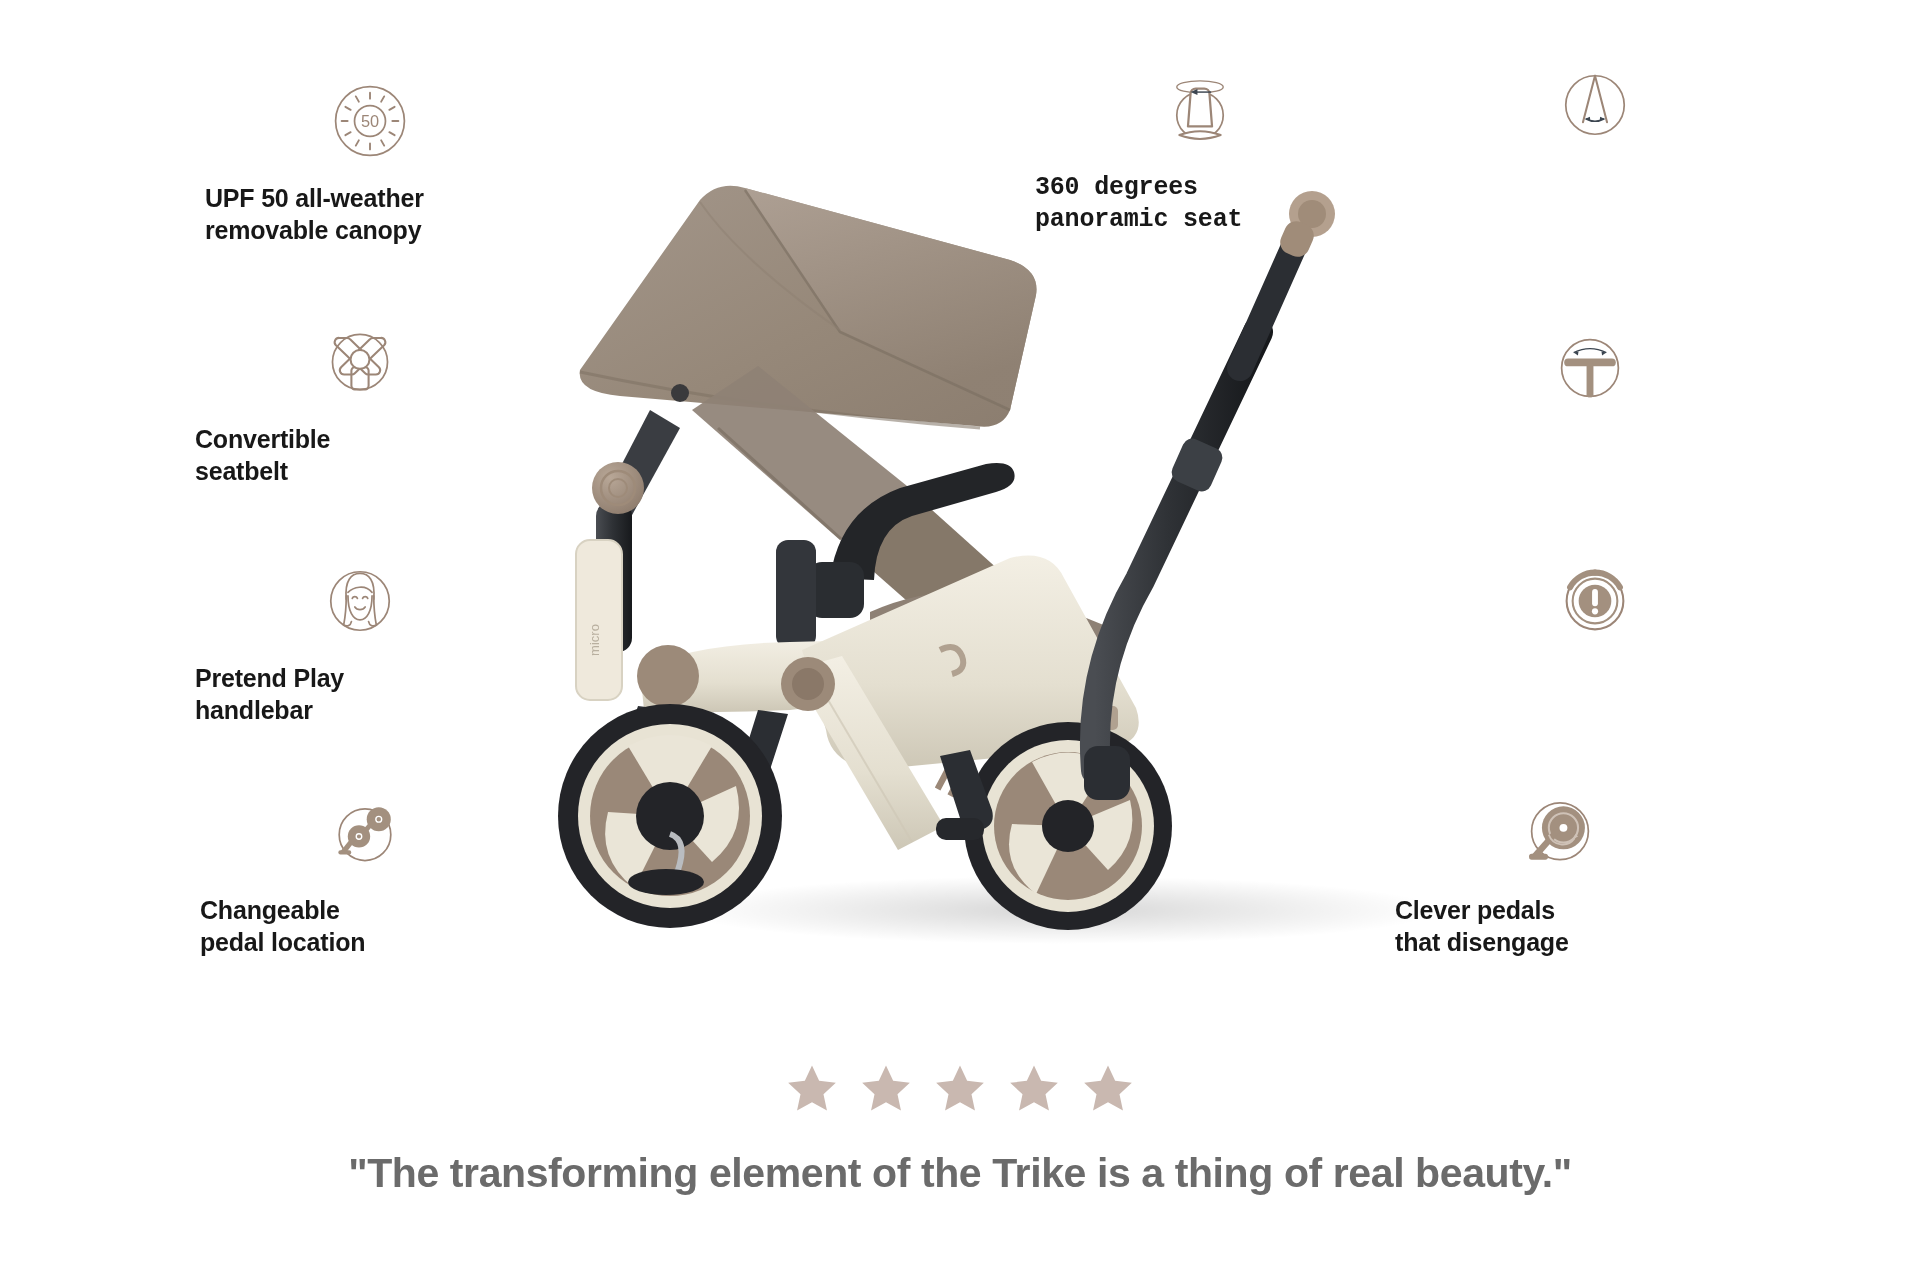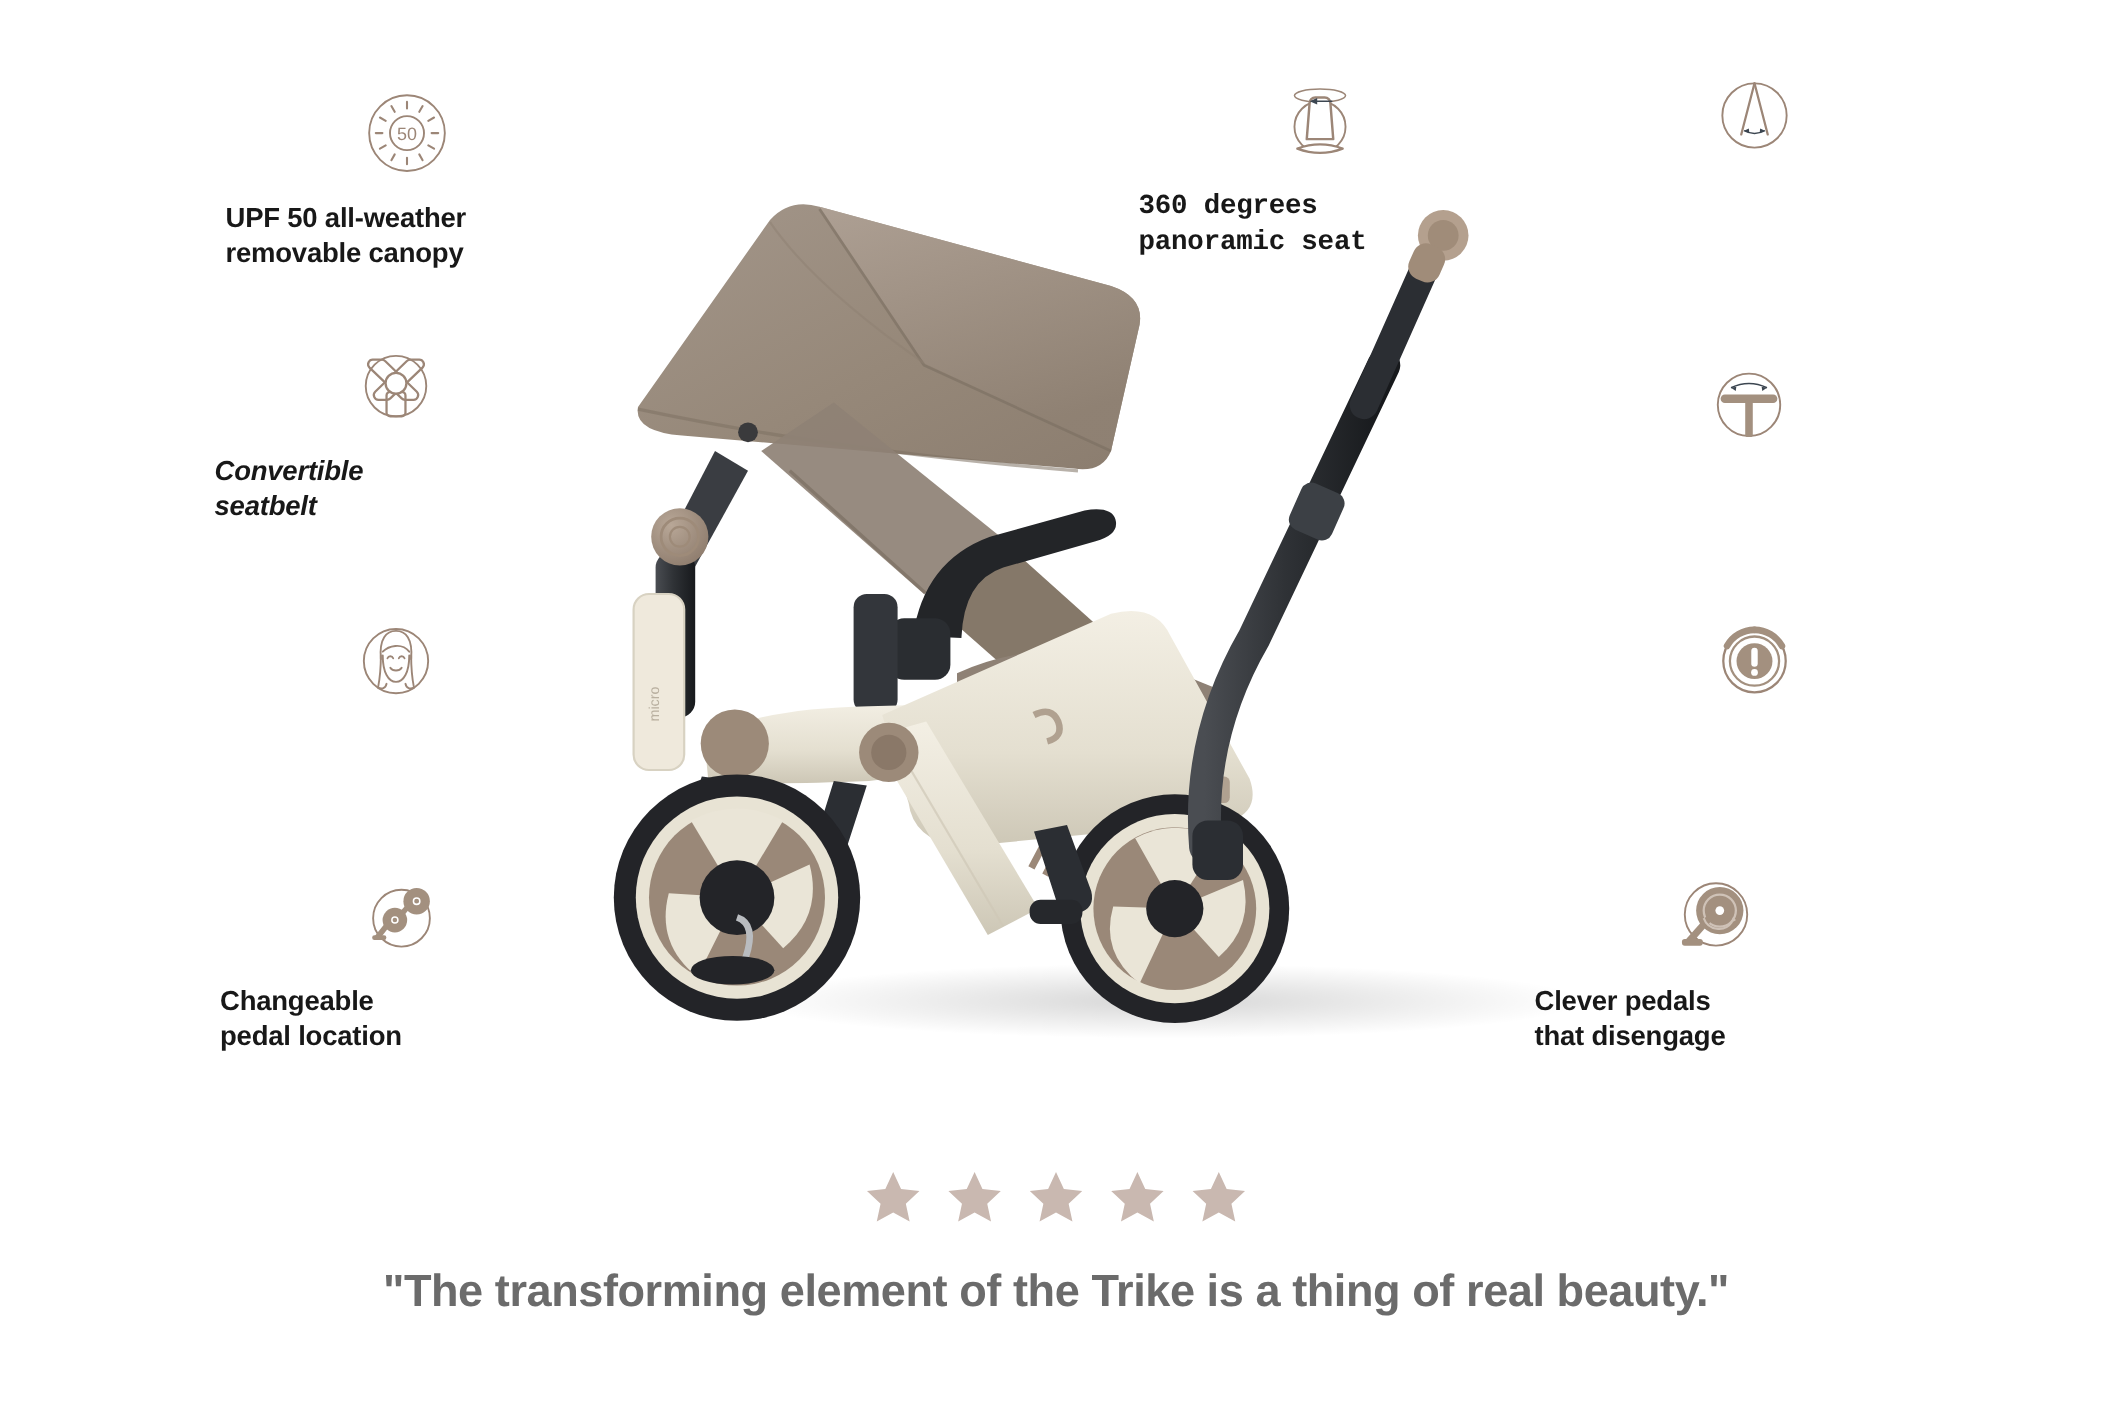--- a/index.html
+++ b/index.html
@@ -17,21 +17,21 @@
     width: 86px; height: 86px; margin: 0 auto 18px auto;
     display: block;
   }
   .feature .lbl {
     font-size: 25px; font-weight: bold; color: #181818;
     line-height: 1.28; letter-spacing: -0.2px; white-space: pre-line;
   }
 
   
   #f-upf      { left: 205px;  top: 78px;  }
-  #f-seatbelt { left: 195px;  top: 308px; font-style: italic; }
+  #f-seatbelt { left: 195px;  top: 319px; }
   #f-pretend  { left: 195px;  top: 558px; }
   #f-pedalloc { left: 200px;  top: 790px; }
   
   #f-360      { left: 1035px; top: 68px; font-family: Liberation Mono, monospace;  }
   
   #f-fold     { left: 1430px; top: 62px;  }
   #f-steer    { left: 1425px; top: 325px; }
   #f-brake    { left: 1430px; top: 558px; }
   #f-clever   { left: 1395px; top: 790px; }
 
@@ -106,20 +106,22 @@
         <path d="M36 44 C36 62 42 72 50 72 C58 72 64 62 64 44"></path>
         <path d="M34 44 C34 58 33 68 31 78 C35 80 39 79 40 74"></path>
         <path d="M66 44 C66 58 67 68 69 78 C65 80 61 79 60 74"></path>
         <path d="M36 40 C42 34 56 30 64 40"></path>
         <path d="M41 47 a3.2 3.2 0 0 1 6 0"></path>
         <path d="M53 47 a3.2 3.2 0 0 1 6 0"></path>
         <path d="M44 57 C46.5 61 53.5 61 56 57"></path>
       </g>
     </svg>
   </span>
+  <div class="lbl">Pretend Play
+handlebar</div>
 </div>
 
 <div class="feature" id="f-pedalloc">
   <span class="ico">
     <svg viewBox="0 0 100 100" width="86" height="86">
       <circle cx="50" cy="52" r="30" fill="none" stroke="#9c8677" stroke-width="2"></circle>
       <g fill="#a3907f">
         <circle cx="66" cy="34" r="14"></circle>
         <path d="M63.5 36 L47 56 l-5 -3.5 L59 33 Z"></path>
         <rect x="39" y="52" width="16" height="5" rx="2.4"></rect>

